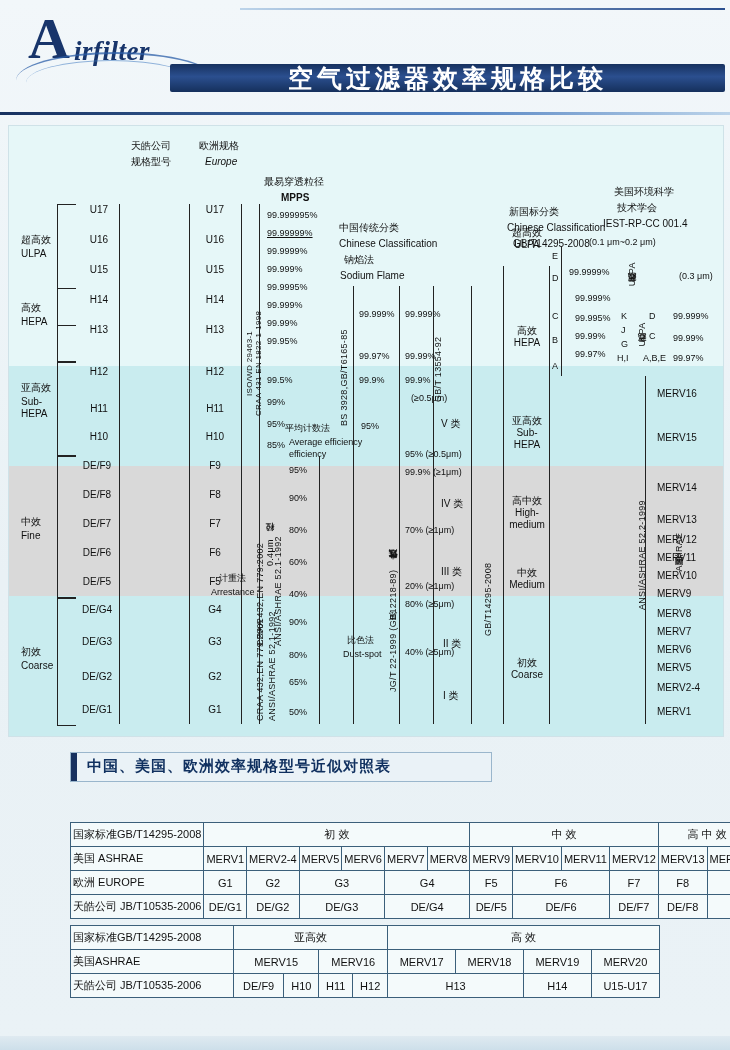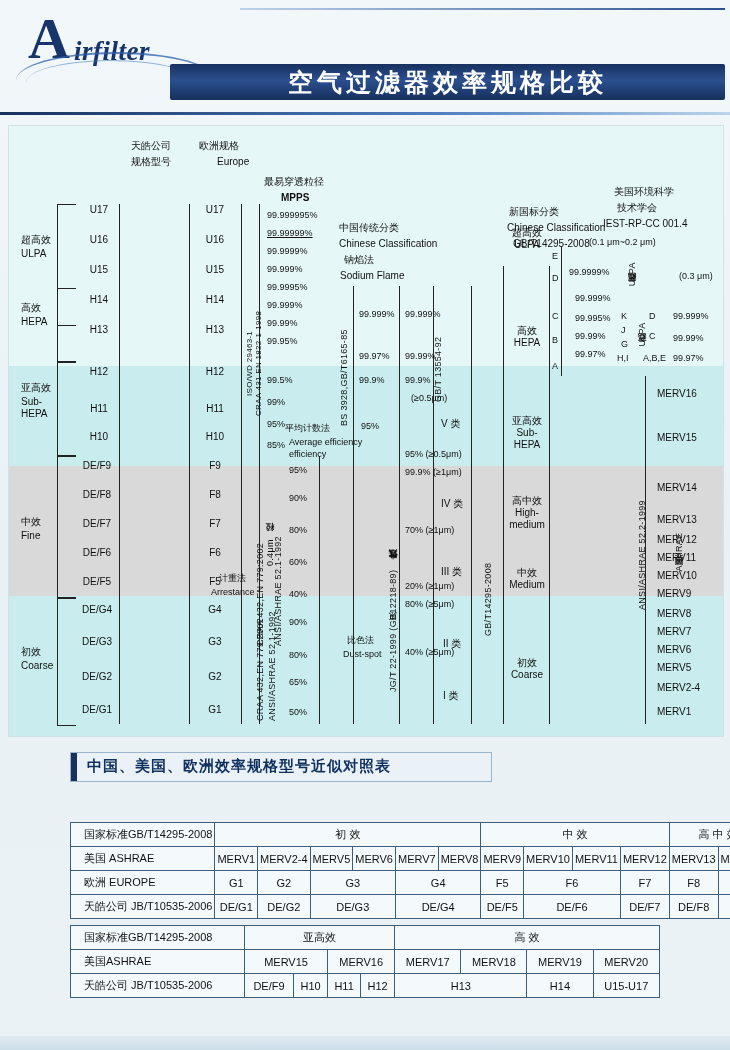--- a/index.html
+++ b/index.html
@@ -34,21 +34,21 @@
     position:absolute;left:6px;top:44px;width:200px;height:32px;
     border-top:2px solid #2b5ea8;border-radius:60% 60% 0 0 / 100% 100% 0 0;
     opacity:.75;
   }
   .logo-swoosh2{
     position:absolute;left:16px;top:52px;width:170px;height:26px;
     border-top:1px solid #4b82c4;border-radius:60% 60% 0 0 / 100% 100% 0 0;
     opacity:.6;
   }
   .hdr-bar{
-    position:absolute;left:170px;top:64px;width:555px;height:36px;
+    position:absolute;left:170px;top:64px;width:555px;height:28px;
     background:linear-gradient(180deg,#17315f 0%,#2b4f8f 45%,#15305c 100%);
     border-radius:2px;
   }
   .hdr-bar .title{
     position:absolute;inset:0;
     display:flex;align-items:center;justify-content:center;
     color:#fff;font-size:25px;font-weight:bold;letter-spacing:4px;
     font-family:"Liberation Sans","DejaVu Sans",sans-serif;
   }
   .hdr-line{
@@ -102,21 +102,21 @@
     font-size:11px;background:#f4fafb;
   }
   table.cmp td{
     border:1px solid #3b5f7a;
     text-align:center;
     padding:3px 2px;
     height:17px;
     white-space:nowrap;
   }
   table.cmp td.lead{
-    text-align:left;padding-left:13px;width:158px;
+    text-align:left;padding-left:2px;width:158px;
   }
   #tbl1{left:70px;top:822px;width:590px;}
   #tbl2{left:70px;top:925px;width:590px;}
   .foot{
     position:absolute;left:0;bottom:0;width:730px;height:14px;
     background:linear-gradient(180deg,#dfeaf1,#cddfea);
   }
 </style>
 </head>
 <body>
@@ -138,21 +138,21 @@
   <div class="chart">
 
     <div class="band light" style="top:0;height:240px;"></div>
     <div class="band cyan" style="top:240px;height:100px;"></div>
     <div class="band grey" style="top:340px;height:130px;"></div>
     <div class="band cyan" style="top:470px;height:140px;"></div>
 
     <div class="lbl" style="left:122px;top:14px;">天皓公司</div>
     <div class="lbl" style="left:122px;top:30px;">规格型号</div>
     <div class="lbl" style="left:190px;top:14px;">欧洲规格</div>
-    <div class="lbl" style="left:208px;top:30px;">Europe</div>
+    <div class="lbl" style="left:196px;top:30px;font-style:italic;">Europe</div>
     <div class="lbl" style="left:255px;top:50px;">最易穿透粒径</div>
     <div class="lbl b" style="left:272px;top:66px;">MPPS</div>
     <div class="lbl" style="left:330px;top:96px;">中国传统分类</div>
     <div class="lbl" style="left:330px;top:112px;">Chinese Classification</div>
     <div class="lbl" style="left:335px;top:128px;">钠焰法</div>
     <div class="lbl" style="left:331px;top:144px;">Sodium Flame</div>
     <div class="lbl" style="left:500px;top:80px;">新国标分类</div>
     <div class="lbl" style="left:498px;top:96px;">Chinese Classification</div>
     <div class="lbl" style="left:504px;top:112px;">GB/T14295-2008</div>
     <div class="lbl" style="left:605px;top:60px;">美国环境科学</div>

